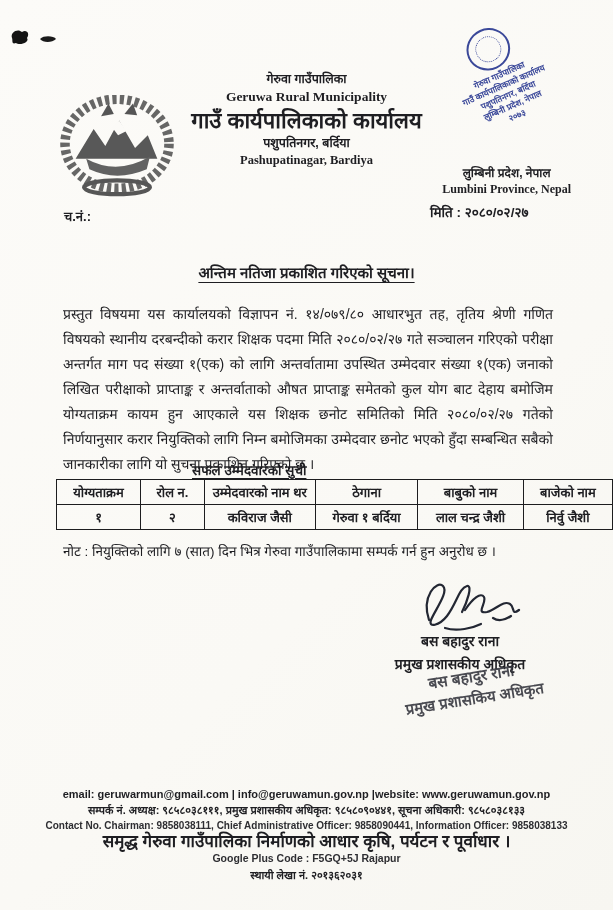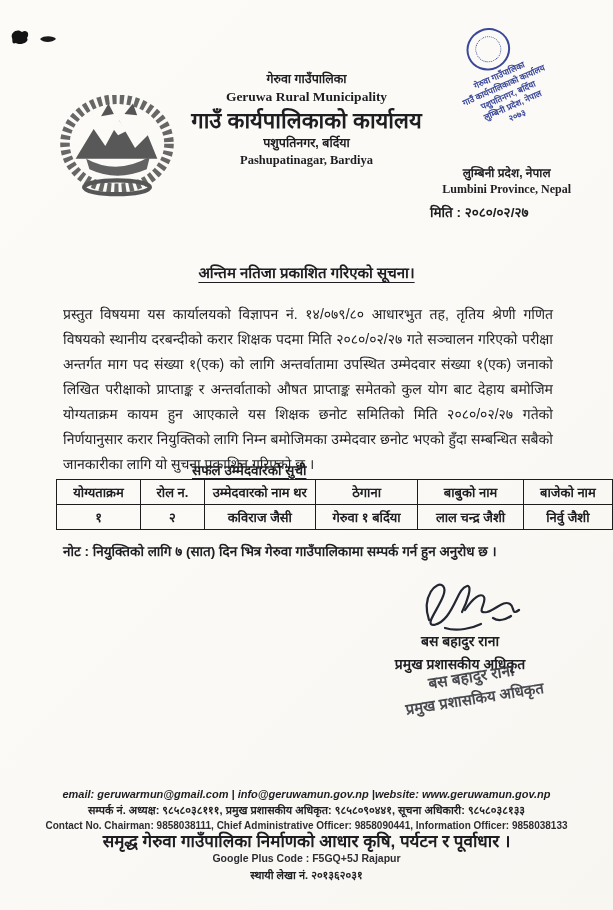--- a/index.html
+++ b/index.html
@@ -53,36 +53,36 @@
     text-align:justify;font-weight:400;}
   
   .tbl-caption{left:192px;top:461px;font-size:13.5px;font-weight:700;
     text-decoration:underline;text-underline-offset:3px;text-align:center;}
   table.results{left:0;position:absolute;left:56px;top:479px;border-collapse:collapse;
     font-size:13px;font-weight:600;}
   table.results td,table.results th{
     border:1.6px solid #1d1d1f;padding:2px 6px;text-align:center;font-weight:600;height:20px;
   }
   
-  .note{left:63px;top:542px;font-size:13.5px;font-weight:700;}
+  .note{left:63px;top:542px;font-size:13.5px;font-weight:400;}
   
   .sig-svg{left:415px;top:576px;}
   .sig-name{left:355px;top:631px;width:210px;text-align:center;font-size:14px;font-weight:700;}
   .sig-title{left:340px;top:654px;width:240px;text-align:center;font-size:14px;font-weight:600;}
   .stamp-officer{
     left:348px;top:666px;width:250px;
     transform:rotate(-9deg);
     text-align:center;color:#33343c;line-height:1.45;
     opacity:.88;
   }
   .stamp-officer .n{font-size:15.5px;font-weight:700;}
   .stamp-officer .t{font-size:15px;font-weight:600;}
   
   .footer{left:0;right:0;top:787px;text-align:center;line-height:15.5px;}
-  .footer .f-email{font-size:11px;font-weight:700;font-style:italic;}
+  .footer .f-email{font-size:11px;font-weight:700;}
   .footer .f-np1{font-size:11px;font-weight:600;}
   .footer .f-en{font-size:10px;font-weight:600;color:#2e2e32;}
   .footer .f-np2{font-size:17px;font-weight:600;}
   .footer .f-code{font-size:10.5px;font-weight:700;color:#2e2e32;margin-top:2px;}
   .footer .f-acct{font-size:11px;font-weight:600;margin-top:1px;}
 </style>
 </head>
 <body>
 
 <div class="page">
@@ -118,20 +118,21 @@
     <div>लुम्बिनी प्रदेश, नेपाल</div>
     <div>२०७३</div>
   </div>
 
   <div class="abs province">
     <div class="np">लुम्बिनी प्रदेश, नेपाल</div>
     <div class="en">Lumbini Province, Nepal</div>
   </div>
 
   <div class="abs meta-left">
+    <div>च.नं.:</div>
   </div>
   <div class="abs meta-date">मिति : २०८०/०२/२७</div>
 
   <div class="abs title">अन्तिम नतिजा प्रकाशित गरिएको सूचना।</div>
 
   <p class="abs body-text" style="margin:0;">प्रस्तुत विषयमा यस कार्यालयको विज्ञापन नं. १४/०७९/८० आधारभुत तह, तृतिय श्रेणी गणित विषयको स्थानीय दरबन्दीको करार शिक्षक पदमा मिति २०८०/०२/२७ गते सञ्चालन गरिएको परीक्षा अन्तर्गत माग पद संख्या १(एक) को लागि अन्तर्वातामा उपस्थित उम्मेदवार संख्या १(एक) जनाको लिखित परीक्षाको प्राप्ताङ्क र अन्तर्वाताको औषत प्राप्ताङ्क समेतको कुल योग बाट देहाय बमोजिम योग्यताक्रम कायम हुन आएकाले यस शिक्षक छनोट समितिको मिति २०८०/०२/२७ गतेको निर्णयानुसार करार नियुक्तिको लागि निम्न बमोजिमका उम्मेदवार छनोट भएको हुँदा सम्बन्धित सबैको जानकारीका लागि यो सुचना प्रकाशित गरिएको छ ।</p>
 
   <div class="abs tbl-caption">सफल उम्मेदवारको सुची</div>
 
   <table class="results">

